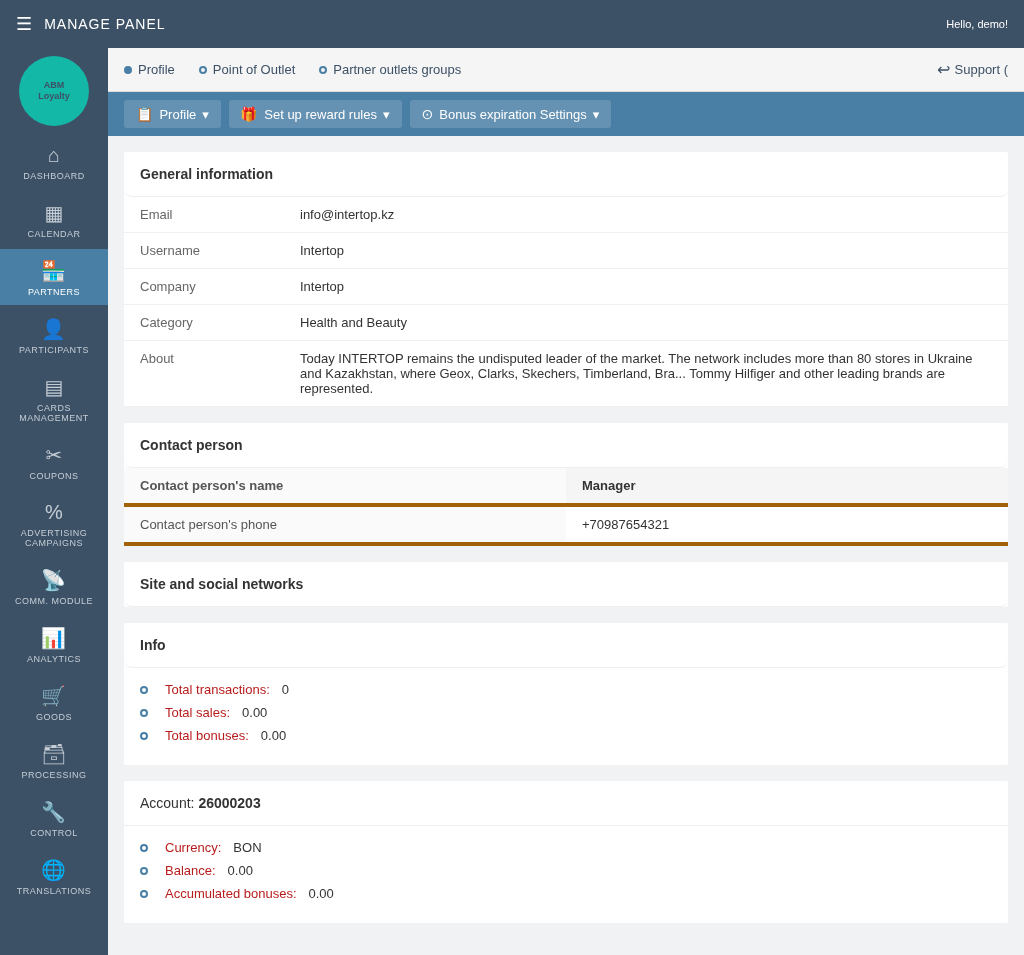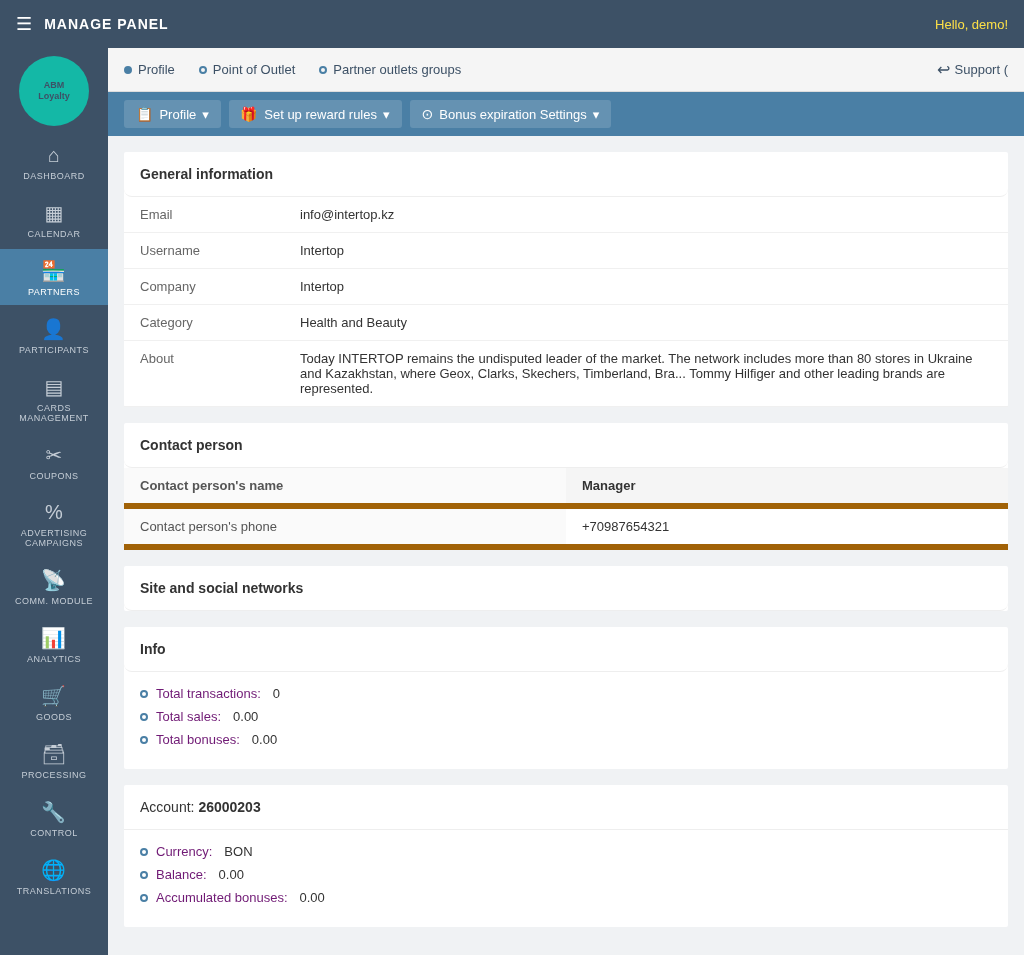--- a/index.html
+++ b/index.html
@@ -3,22 +3,22 @@
   <meta charset="utf-8">
   <style>
     * { margin: 0; padding: 0; box-sizing: border-box; }
     body { font-family: Arial, sans-serif; font-size: 13px; background: #c8c8c8; display: flex; justify-content: center; align-items: flex-start; min-height: 955px; }
     .app-wrapper { width: 1024px; min-height: 955px; display: flex; flex-direction: column; background: #fff; }
 
     
     .top-bar { background: #3d5166; height: 48px; display: flex; align-items: center; justify-content: space-between; padding: 0 16px; flex-shrink: 0; }
     .top-bar-left { display: flex; align-items: center; gap: 12px; }
     .hamburger-icon { color: #fff; font-size: 18px; cursor: pointer; }
-    .app-title { color: #fff; font-size: 14px; font-weight: bold; letter-spacing: 1px; }
-    .top-bar-right { color: #fde047; font-size: 13px; }
+    .app-title { color: #fff; font-size: 14px; font-weight: normal; letter-spacing: 1px; }
+    .top-bar-right { color: #ffffff; font-size: 11px; }
 
     
     .main-layout { display: flex; flex: 1; }
 
     
     .sidebar { width: 108px; background: #3d5166; flex-shrink: 0; display: flex; flex-direction: column; align-items: center; padding-top: 8px; }
     .logo-area { width: 70px; height: 70px; background: #14b8a6; border-radius: 50%; display: flex; align-items: center; justify-content: center; margin-bottom: 8px; }
     .logo-text { font-size: 9px; font-weight: bold; color: #3d5166; text-align: center; line-height: 1.2; }
     .sidebar-nav { display: flex; flex-direction: column; align-items: center; width: 100%; gap: 2px; }
     .sidebar-item { display: flex; flex-direction: column; align-items: center; width: 100%; padding: 10px 4px 8px; cursor: pointer; color: #c5cdd6; gap: 4px; }
@@ -51,31 +51,31 @@
 
     
     .info-table { width: 100%; border-collapse: collapse; }
     .info-table tr { border-bottom: 1px solid #f0f0f0; }
     .info-table td { padding: 10px 16px; vertical-align: top; }
     .info-table td:first-child { width: 160px; color: #666; font-weight: normal; }
     .info-table td:last-child { color: #333; }
 
     
     .contact-table { width: 100%; border-collapse: collapse; }
-    .contact-table tr { border-bottom: 6px solid #a16207; }
+    .contact-table tr { border-bottom: 4px solid #a16207; }
     .contact-table td { padding: 10px 16px; }
     .contact-table td:first-child { width: 50%; color: #555; background: #fafafa; }
     .contact-table td:last-child { color: #333; }
     .contact-table thead td { background: #f5f5f5; font-weight: bold; color: #555; border-bottom: 1px solid #ddd; }
 
     
     .info-list { padding: 14px 16px; }
     .info-list-item { display: flex; align-items: center; gap: 8px; margin-bottom: 8px; }
     .info-list-item .bullet { width: 8px; height: 8px; border-radius: 50%; border: 2px solid #4a7fa5; flex-shrink: 0; }
-    .info-list-item .il-label { color: #701a75; }
+    .info-list-item .il-label { color: #b91c1c; margin-left: 9px; }
     .info-list-item .il-value { color: #333; margin-left: 4px; }
 
     
     .account-header { padding: 14px 16px; font-size: 14px; color: #333; border-bottom: 1px solid #eee; }
     .account-header span { font-weight: bold; }
   </style>
 </head>
 <body>
 
 <div class="app-wrapper">

